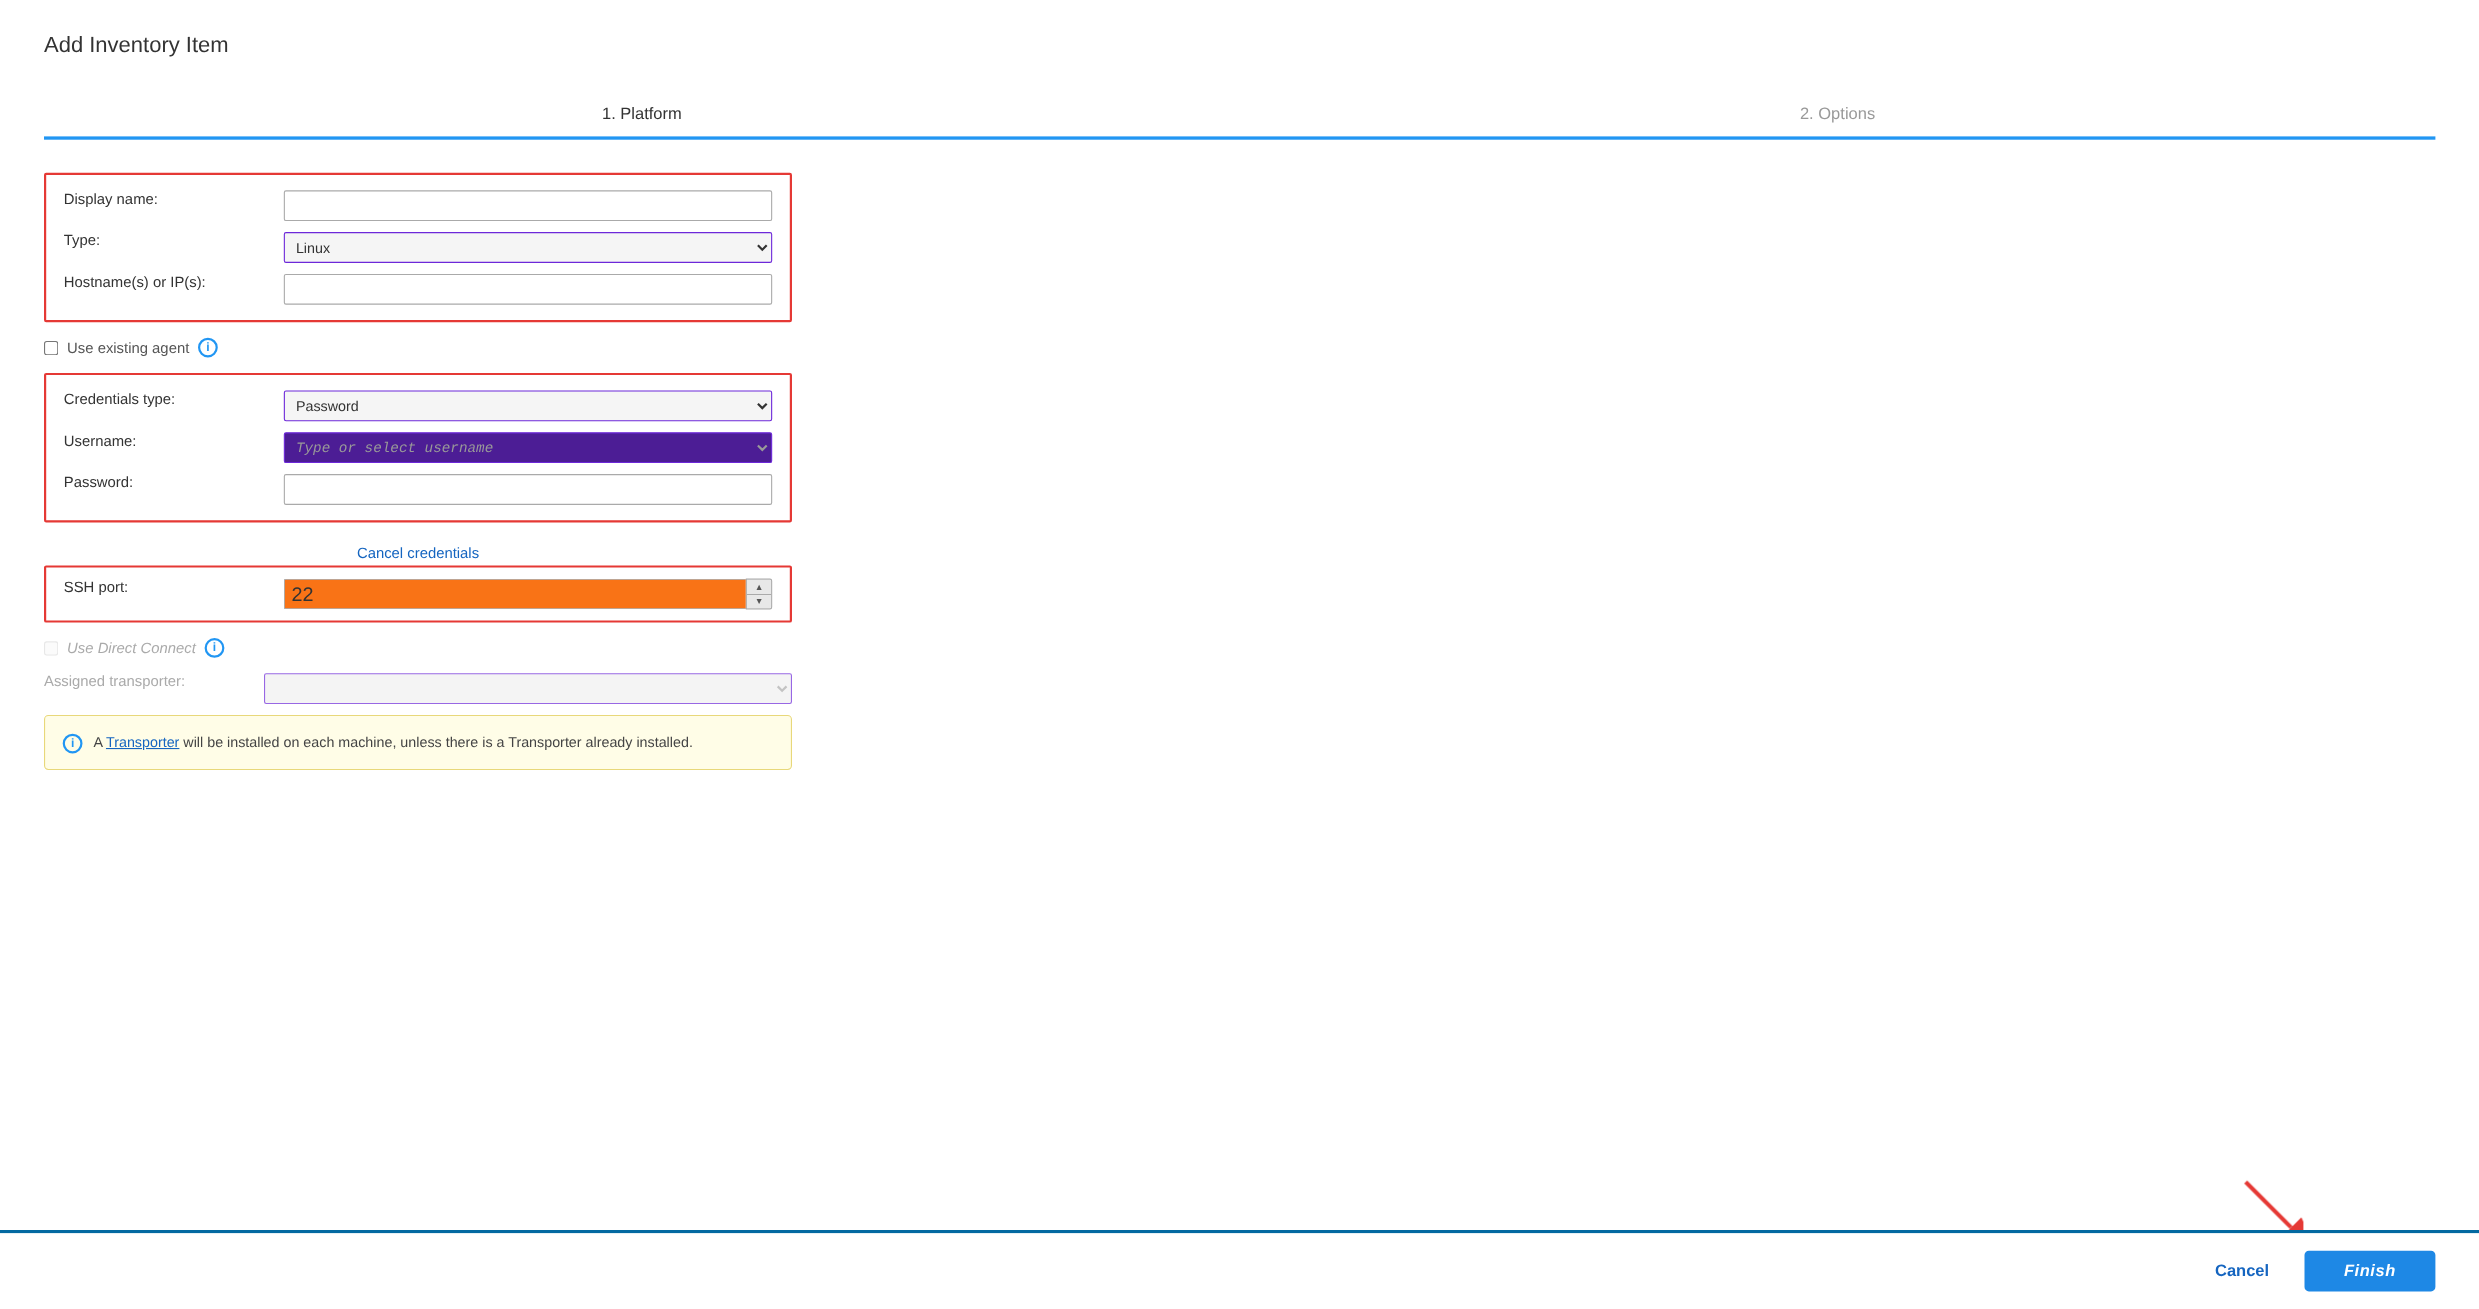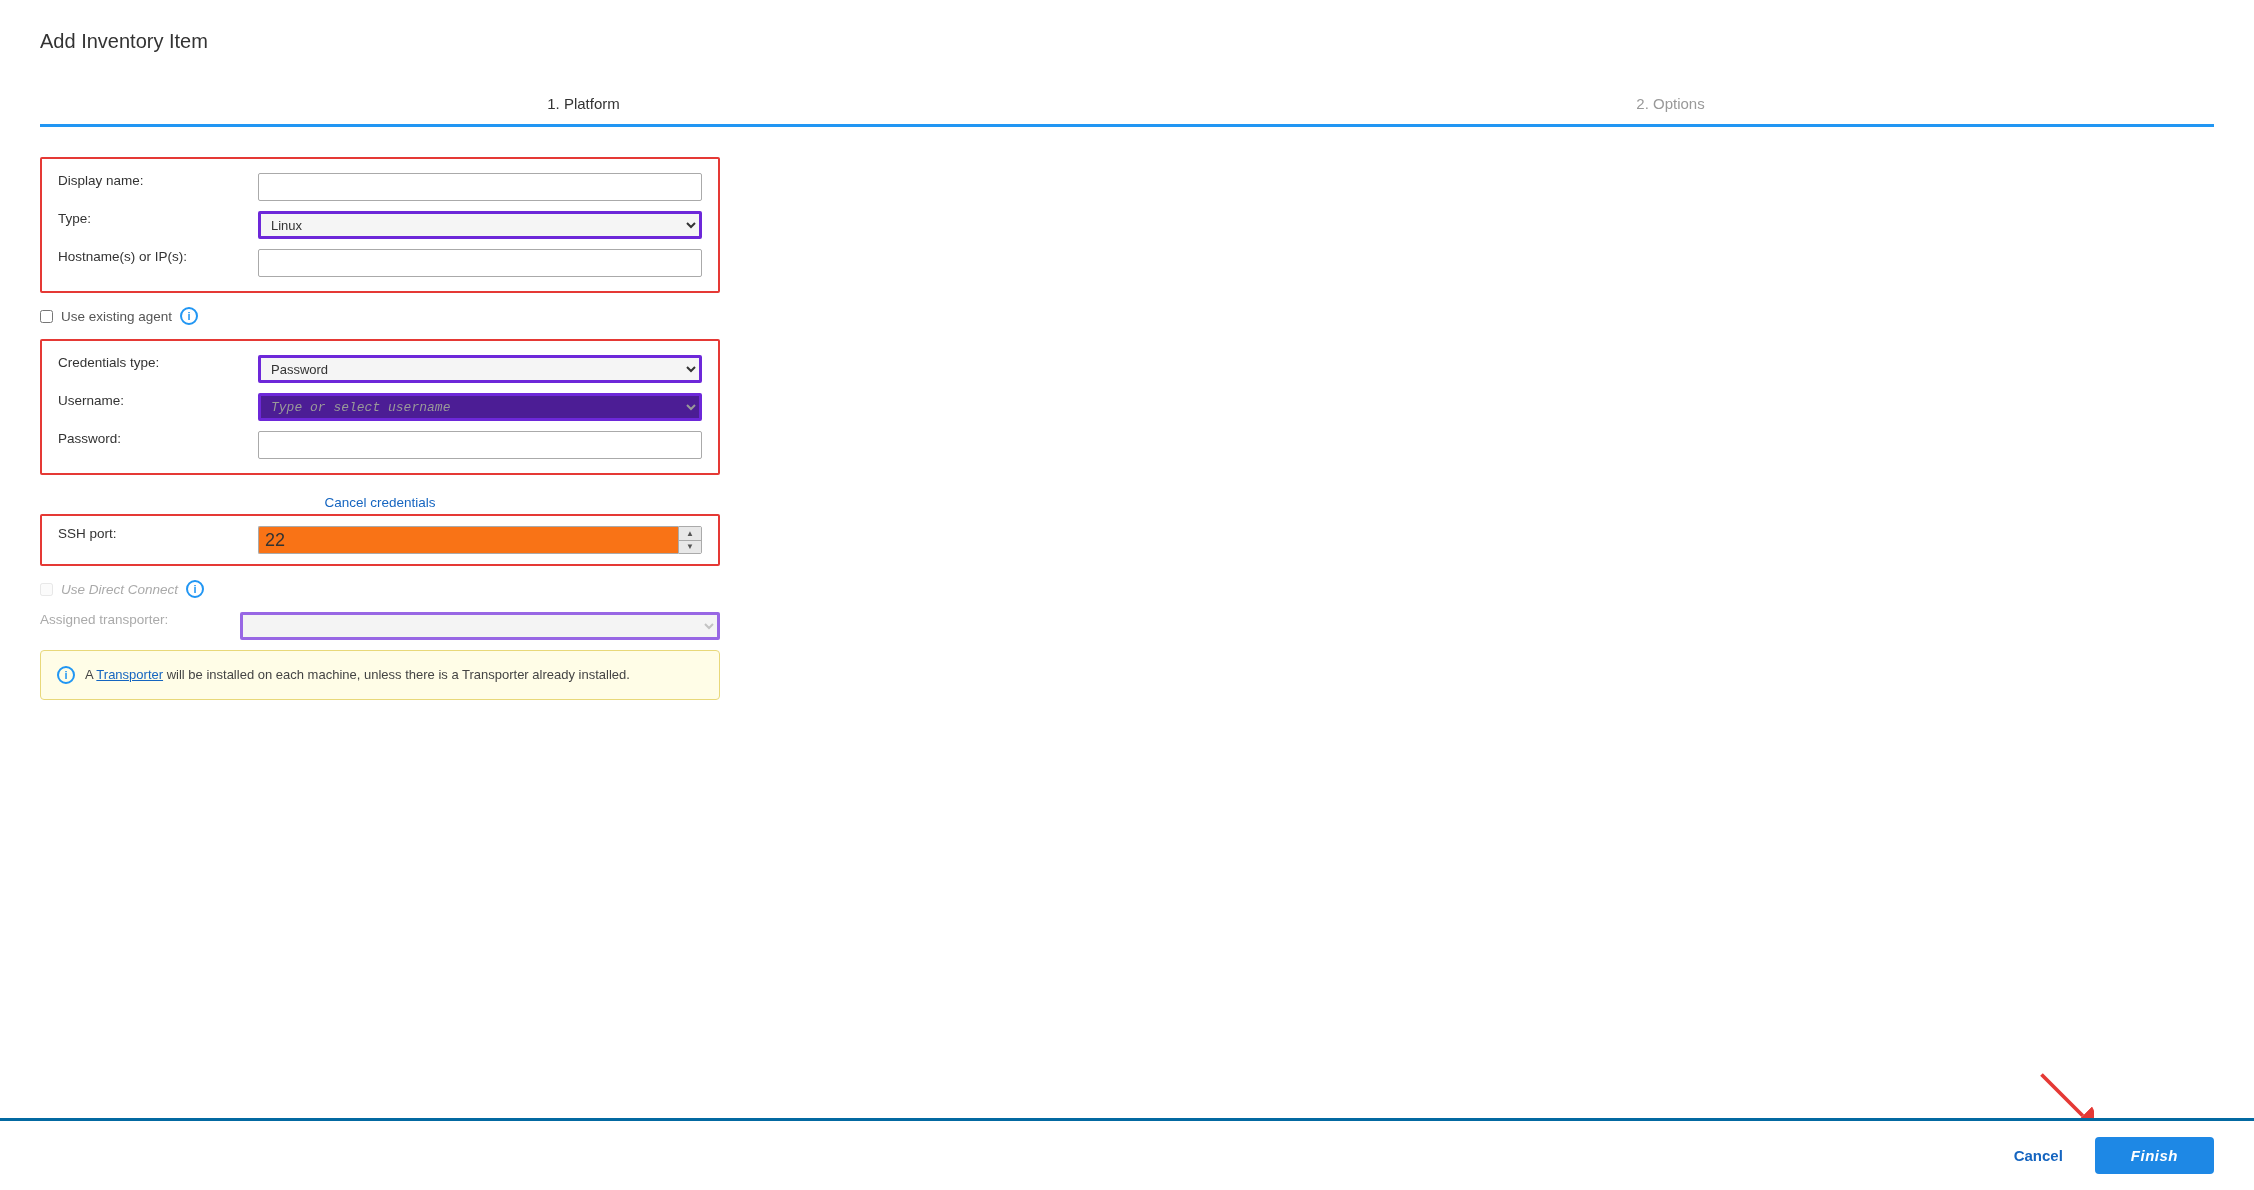--- a/index.html
+++ b/index.html
@@ -75,21 +75,21 @@
       background: #fff;
       padding: 2px 6px;
       font-size: 13px;
       color: #333;
       border-radius: 2px;
       outline: none;
     }
     .form-select {
       flex: 1;
       height: 28px;
-      border: 3px solid #6d28d9;
+      border: 1px solid #6d28d9;
       background: #f5f5f5;
       padding: 2px 6px;
       font-size: 13px;
       color: #333;
       border-radius: 2px;
       appearance: auto;
       outline: none;
     }
     .form-select.placeholder-select {
       color: #999;

